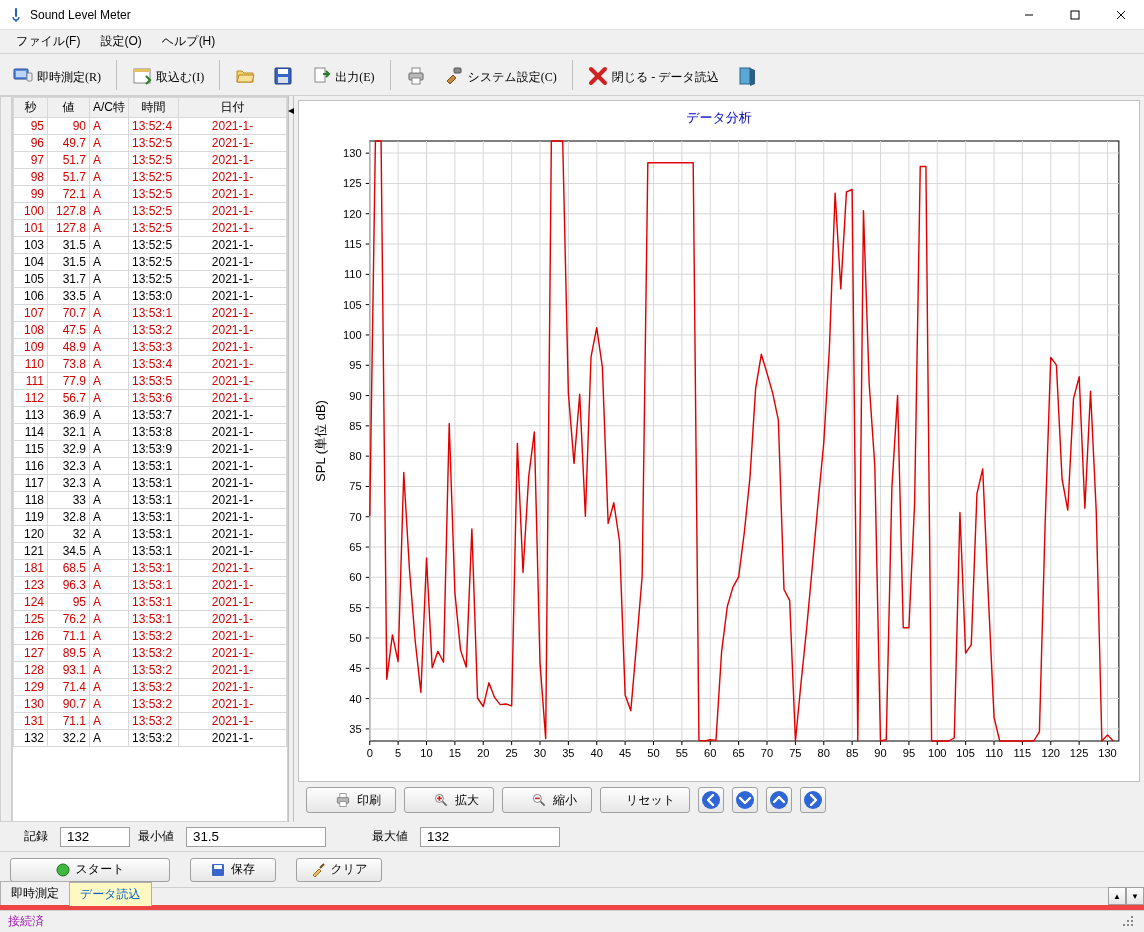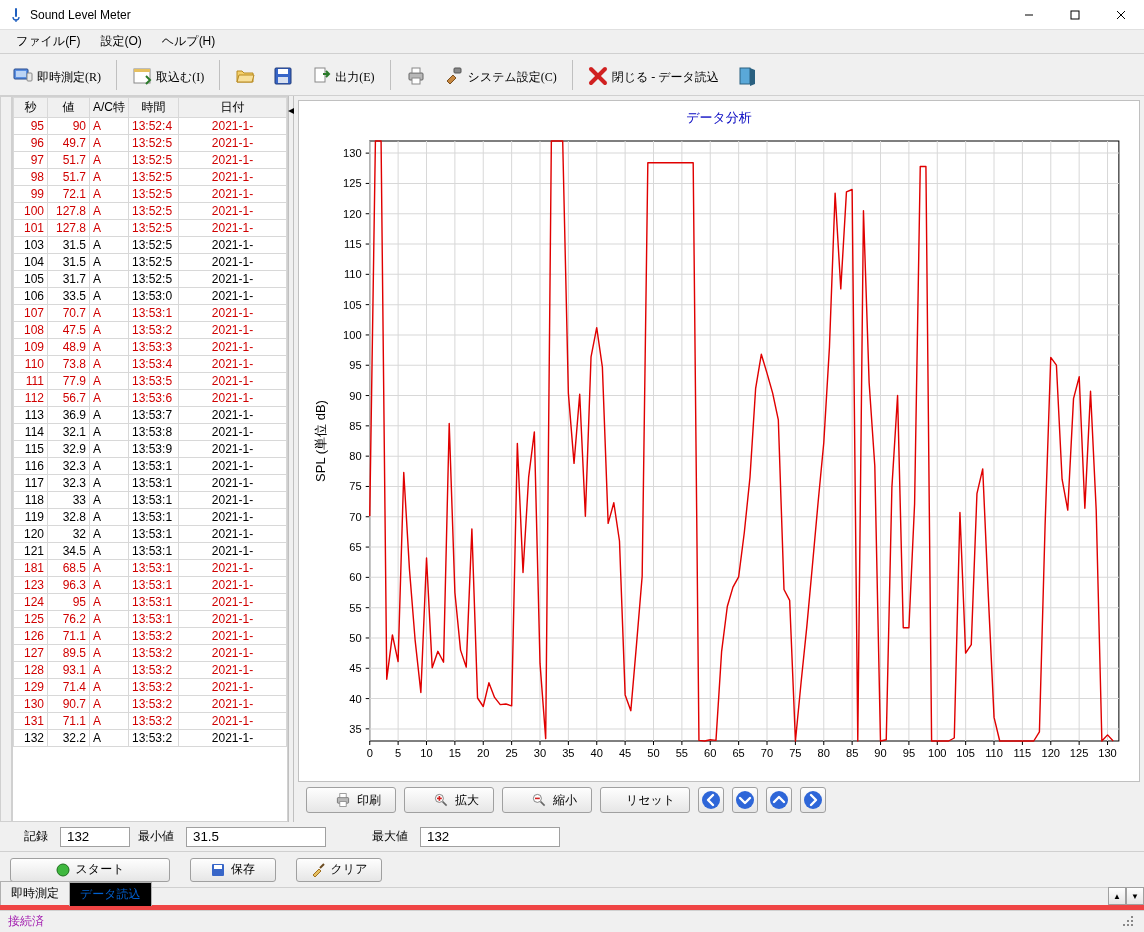--- a/index.html
+++ b/index.html
@@ -216,21 +216,21 @@
     padding: 3px 10px;
     border: 1px solid #b0b0b0;
     border-bottom: none;
     background: #f0f0f0;
     font-size: 12px;
     cursor: pointer;
     margin-right: -1px;
   }
   .lower-tabs .tab.active {
     color: #0060d0;
-    background: #000000;
+    background: #fef9c3;
     position: relative;
     top: 1px;
   }
   .lower-tabs .nav-btns {
     margin-left: auto;
     display: flex;
   }
   .lower-tabs .nav-btn {
     width: 18px; height: 18px;
     border: 1px solid #a0a0a0;

